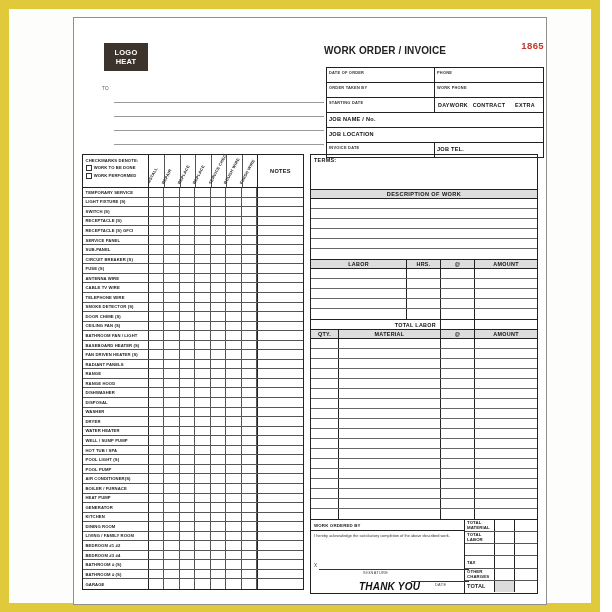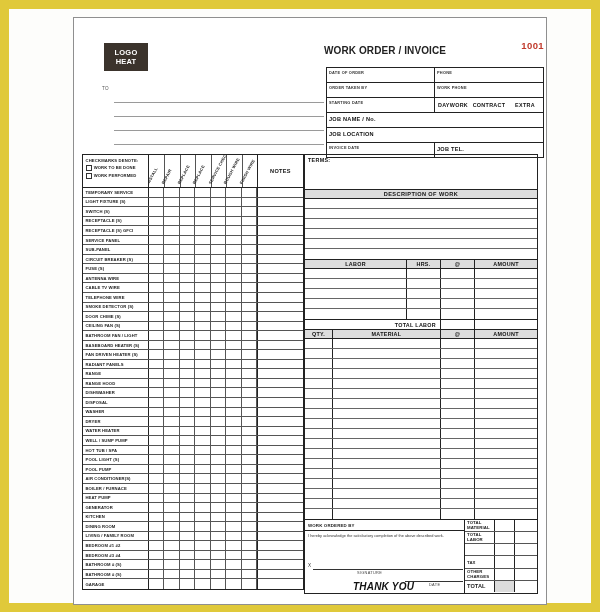--- a/index.html
+++ b/index.html
@@ -58,21 +58,21 @@
   .icell.rest{flex:1;}
   .icell.full{width:100%;}
   .ilab{position:absolute;left:2px;top:1.5px;font-size:3.9px;font-weight:bold;color:#333;letter-spacing:.25px;}
   .ilab.big{font-size:5.6px;color:#111;top:3px;}
   .triple{display:flex;width:100%;align-items:center;height:100%;}
   .triple span{flex:1;text-align:center;font-size:5.4px;font-weight:bold;color:#111;letter-spacing:.3px;}
 
   
   .body{position:relative;display:flex;margin-top:0px;}
   .leftcol{width:222px;}
-  .rightcol{flex:1;margin-left:0;border-radius:29px;}
+  .rightcol{flex:1;margin-left:6px;border-radius:29px;}
 
   
   .chk-head{display:flex;border:1px solid #222;border-bottom:none;height:33px;box-sizing:border-box;}
   .chk-denote{width:66px;border-right:1px solid #222;box-sizing:border-box;padding:2.5px 2px 0 2.5px;}
   .dn-title{font-size:4.2px;font-weight:bold;color:#222;letter-spacing:.15px;}
   .dn-item{display:flex;align-items:center;margin-top:2.2px;}
   .dn-box{width:4px;height:4px;border:0.8px solid #333;margin-right:2.2px;}
   .dn-txt{font-size:4.2px;font-weight:bold;color:#222;letter-spacing:.1px;}
   .diag-wrap{position:relative;flex:1;overflow:hidden;}
   .diag-cell{position:absolute;top:0;bottom:0;border-right:1px solid #555;}
@@ -172,21 +172,21 @@
       <div class="to-label">TO</div>
       <div class="to-lines">
         <div class="to-line"></div>
         <div class="to-line"></div>
         <div class="to-line"></div>
         <div class="to-line"></div>
       </div>
 
       <div class="title-wrap">
         <div class="subtitle">WORK ORDER / INVOICE</div>
-        <div class="docnum">1001</div>
+        <div class="docnum">1865</div>
       </div>
 
       <div class="infobox">
         <div class="irow">
           <div class="icell split">
             <span class="ilab">DATE OF ORDER</span>
           </div>
           <div class="icell rest">
             <span class="ilab">PHONE</span>
           </div>

